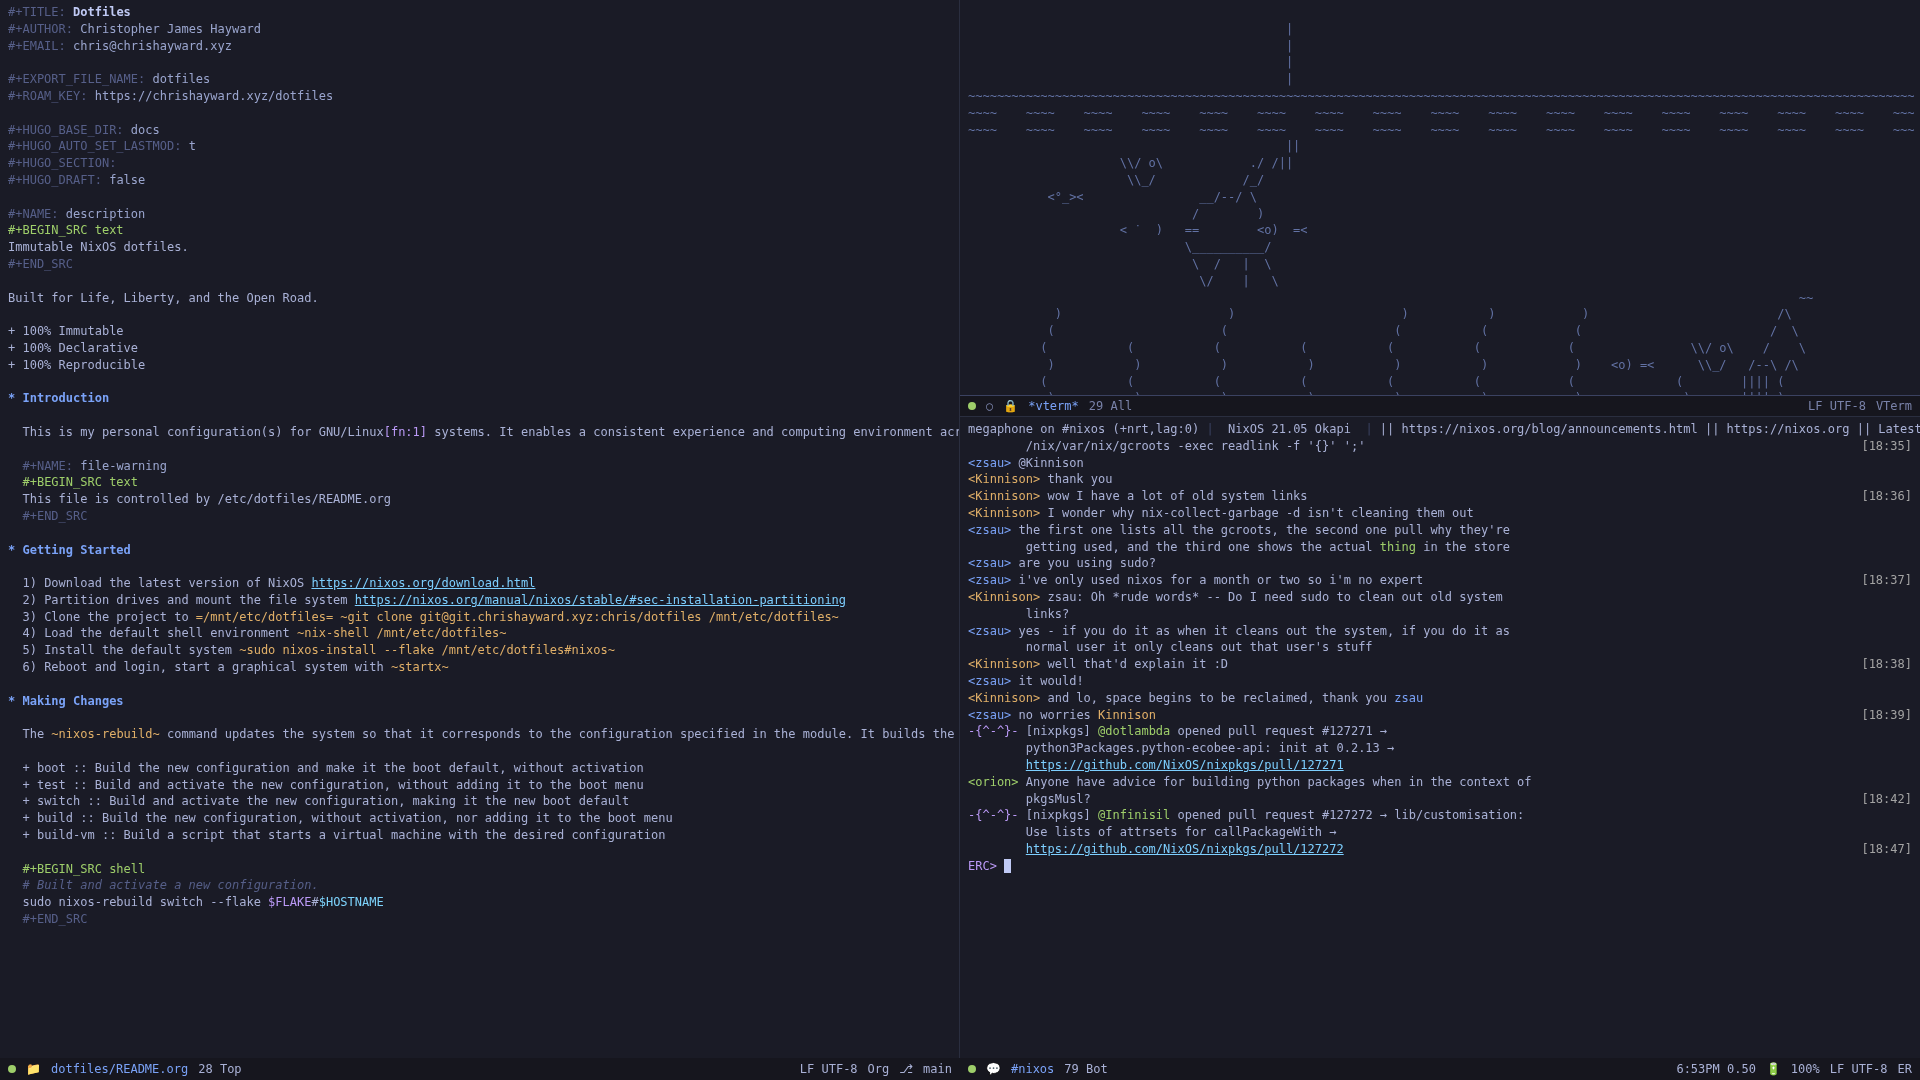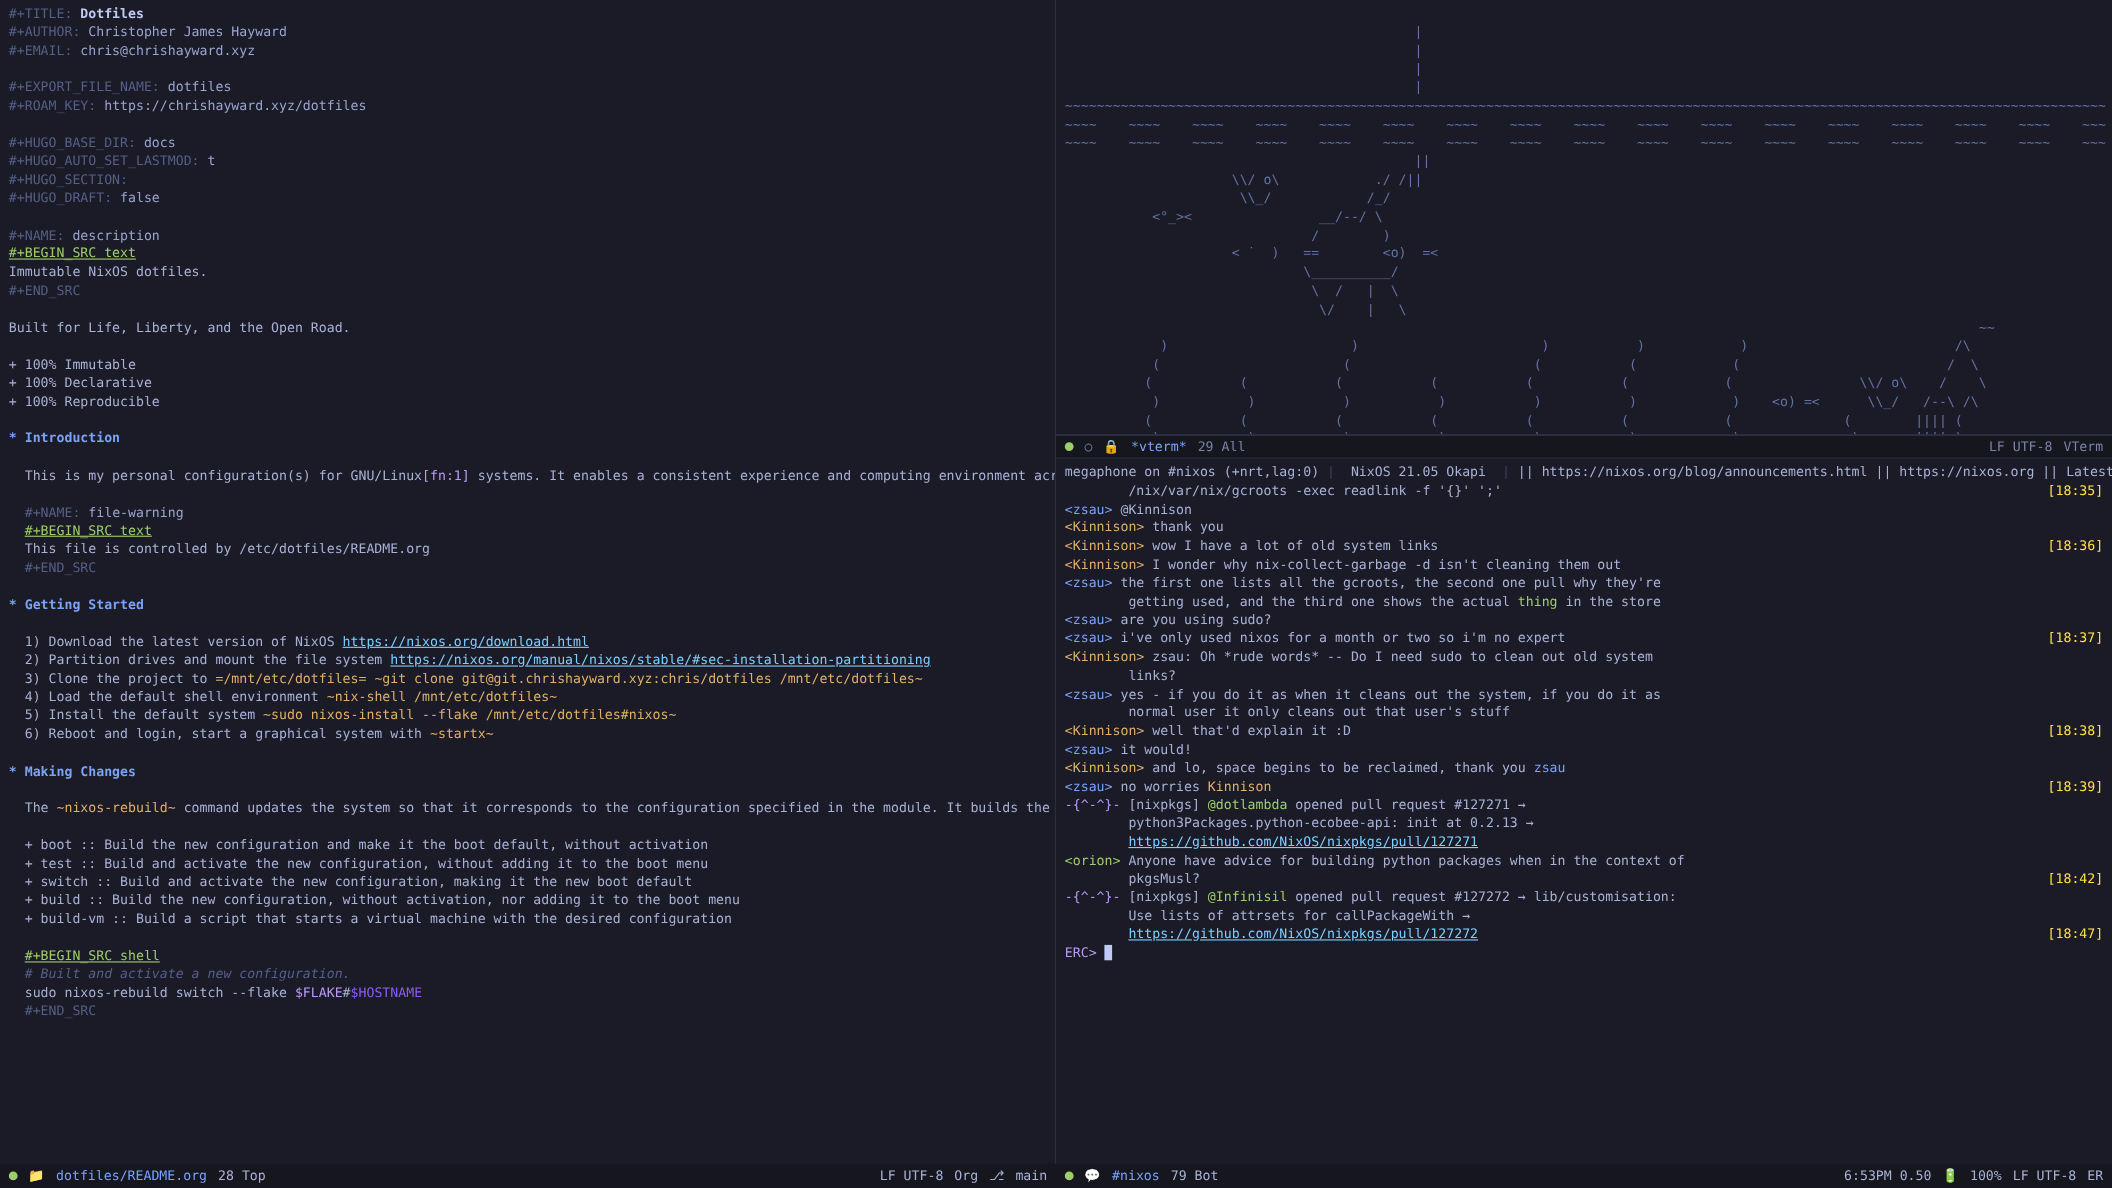--- a/index.html
+++ b/index.html
@@ -69,33 +69,33 @@
   gap: 10px;
   padding: 2px 8px;
   background: #16161e;
   height: 22px;
 }
 .grow { flex: 1; }
 .key { color: #565f89; }
 .val { color: #9aa5ce; }
 .title { color: #c0caf5; font-weight: bold; }
 .heading { color: #7aa2f7; font-weight: bold; text-align: right; }
-.src { color: #9ece6a; text-decoration: underline; }
+.src { color: #9ece6a; }
 .end { color: #565f89; }
 .link { color: #7dcfff; text-decoration: underline; }
 .fn { color: #bb9af7; }
 .code { color: #e0af68; }
 .var { color: #bb9af7; }
-.host { color: #8b5cf6; margin-top: 18px; }
+.host { color: #7dd3fc; margin-top: 18px; }
 .comment { color: #565f89; font-style: italic; }
 .nick1 { color: #e0af68; text-align: center; }
 .nick2 { color: #7aa2f7; }
 .nick3 { color: #9ece6a; }
 .nick4 { color: #bb9af7; }
-.ts { color: #fde047; float: right; }
+.ts { color: #a3a3a3; float: right; }
 .dot { display:inline-block; width:8px; height:8px; border-radius:50%; background:#9ece6a; }
 .badge { color: #7aa2f7; }
 .lock { color: #e0af68; }
 pre { font-family: inherit; white-space: pre; }
 .body { color: #a9b1d6; }
 .modesep { color:#3b4261; }
 </style>
 </head>
 <body>
 

